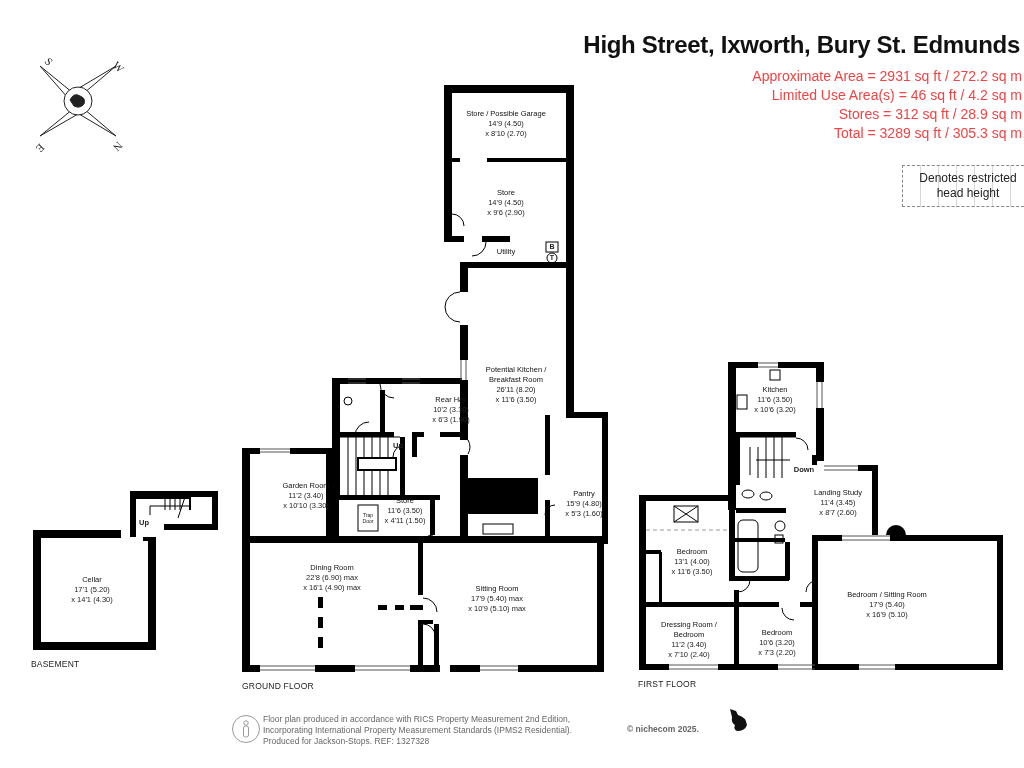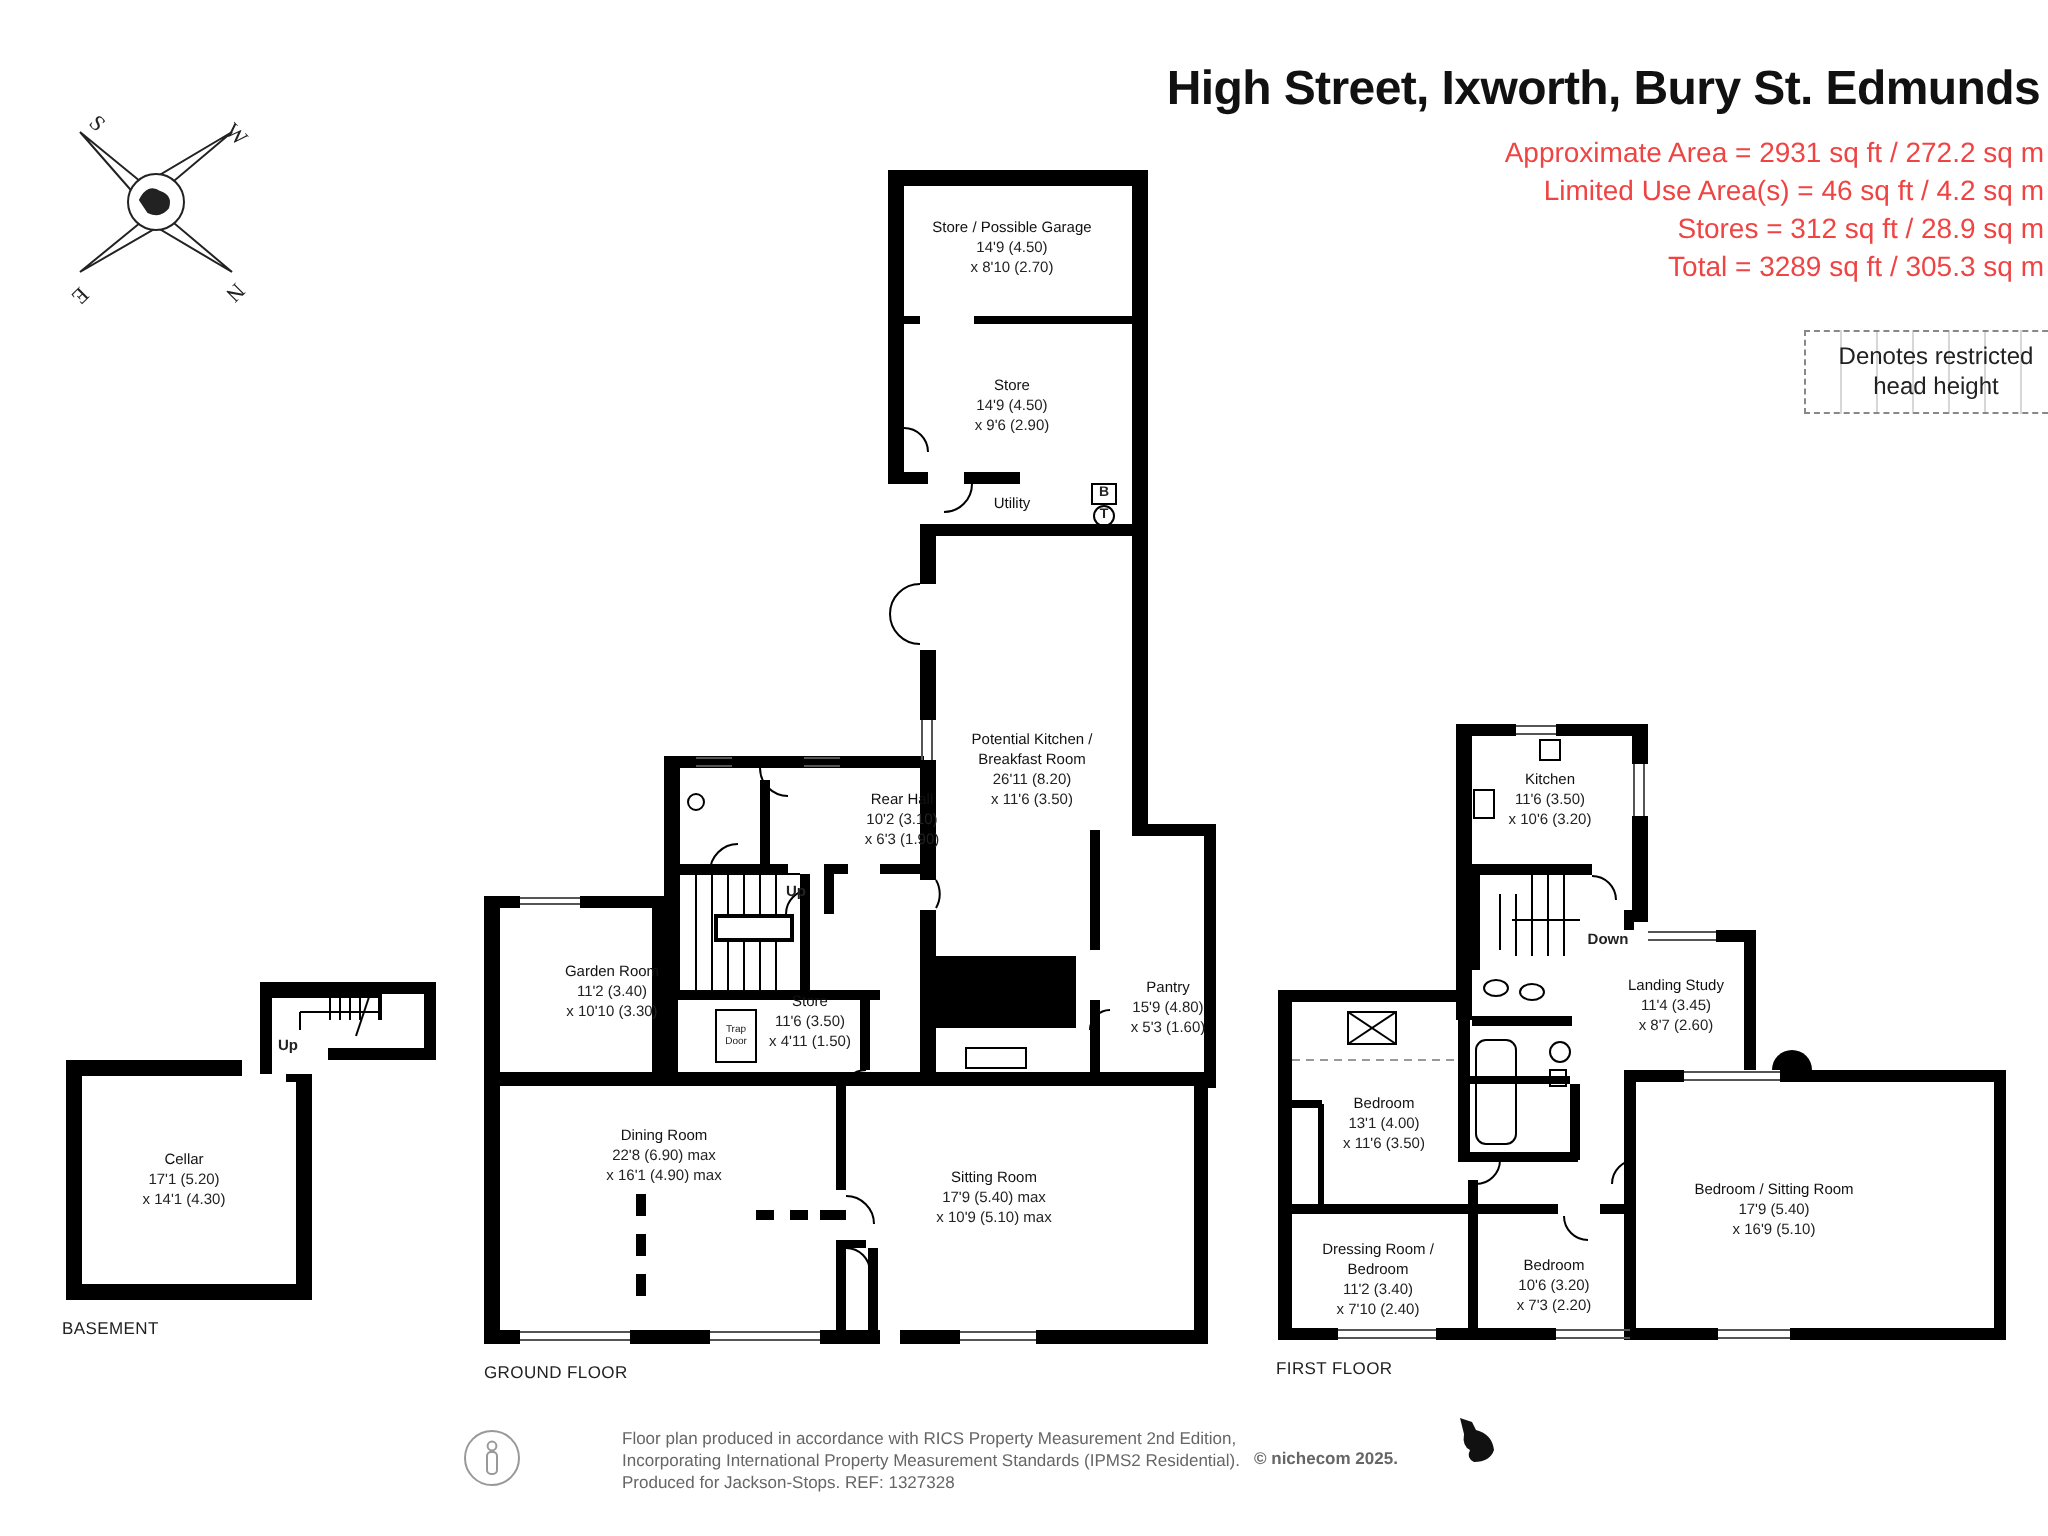--- a/index.html
+++ b/index.html
@@ -5,21 +5,21 @@
   html, body { margin:0; padding:0; background:#ffffff; }
   body { width:1024px; height:768px; position:relative; overflow:hidden; font-family:"Liberation Sans", sans-serif; color:#111; }
   .title { position:absolute; right:4px; top:31px; font-size:24px; font-weight:bold; letter-spacing:-0.3px; }
   .areas { position:absolute; right:2px; top:67px; text-align:right; font-size:14px; line-height:19px; color:#ef4444; }
   .restricted { position:absolute; left:902px; top:165px; width:132px; height:42px; border:1px dashed #888; font-size:12px; text-align:center; line-height:15px; padding-top:5px; box-sizing:border-box; color:#222;
     background-image:repeating-linear-gradient(90deg, transparent 0 17px, rgba(140,140,140,0.35) 17px 18px); }
   svg.plan { position:absolute; left:0; top:0; }
   .rl { position:absolute; text-align:center; font-size:7.5px; line-height:10px; color:#222; transform:translate(-50%,-50%); white-space:nowrap; }
   .rl b { font-weight:normal; display:block; color:#111; }
   .floor { position:absolute; font-size:8.5px; color:#222; letter-spacing:0.2px; }
-  .footer { position:absolute; left:263px; top:714px; font-size:8.5px; line-height:11px; color:#666;margin-left:48px; }
+  .footer { position:absolute; left:263px; top:714px; font-size:8.5px; line-height:11px; color:#666; }
   .copy { position:absolute; left:627px; top:724px; font-size:8.5px; color:#666;font-weight:bold; }
   .logo-text { position:absolute; left:690px; top:737px; font-size:12px; font-weight:bold; letter-spacing:1px; color:#4c1d95;margin-top:36px; }
   .person-icon { position:absolute; left:232px; top:715px; width:26px; height:26px; border:1px solid #999; border-radius:50%; }
 </style>
 </head>
 <body>
 
 <div class="title">High Street, Ixworth, Bury St. Edmunds</div>
 <div class="areas">
   <div>Approximate Area = 2931 sq ft / 272.2 sq m</div>

